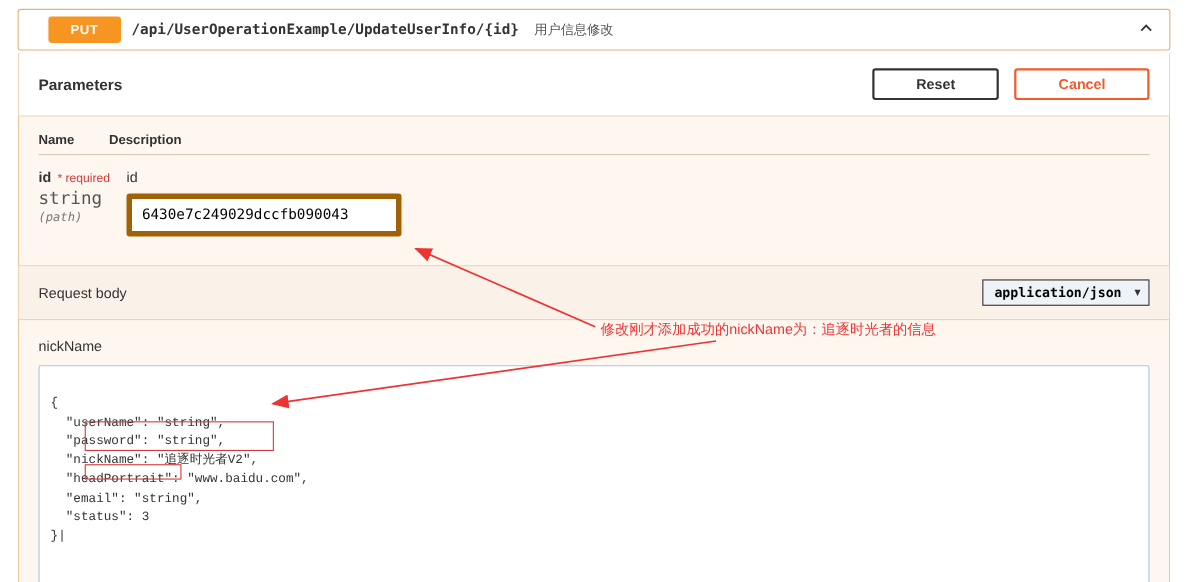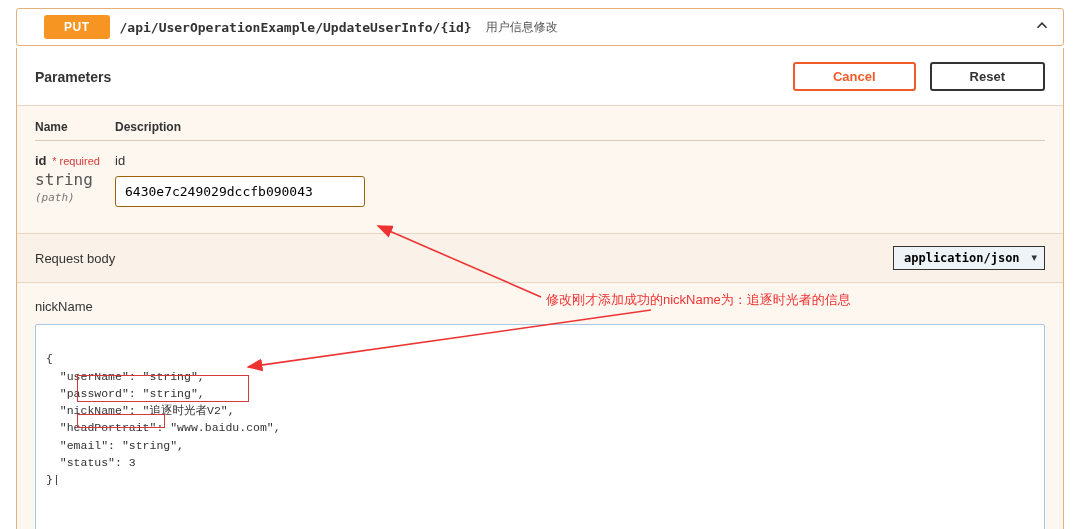--- a/index.html
+++ b/index.html
@@ -16,31 +16,31 @@
 
     .params-bar { display: flex; align-items: center; justify-content: space-between; padding: 14px 18px; border-bottom: 1px solid #e8d6c2; background:#fff; }
     .params-bar h3 { font-size: 14px; font-weight: 700; }
     .btn-row { display: flex; gap: 14px; }
     .btn { font-size: 13px; font-weight: 600; padding: 5px 38px; border-radius: 3px; background: #fff; cursor: pointer; border: 2px solid; }
     .btn-cancel { color: #f15b2a; border-color: #f15b2a; }
     .btn-reset { color: #333; border-color: #333; }
 
     .param-table { padding: 14px 18px 8px; }
     .pt-head { display: flex; border-bottom: 1px solid #d9cbb8; padding-bottom: 6px; margin-bottom: 6px; }
-    .pt-name-col { width: 80px; font-size: 12px; font-weight: 700; }
+    .pt-name-col { width: 64px; font-size: 12px; font-weight: 700; }
     .pt-desc-col { flex: 1; font-size: 12px; font-weight: 700; }
     .pt-row { display: flex; align-items: flex-start; padding: 6px 0 18px; position:relative; }
     .pn-wrap { width: 80px; }
     .pn-name { font-size: 13px; font-weight: 700; display:inline-block; }
     .pn-req { color: #d43a3a; font-size: 11px; margin-left:2px; }
     .pn-type { font-size: 16px; color: #555; font-family: Consolas, monospace; display:block; margin-top:2px; }
     .pn-in { font-size: 11px; color: #777; font-style: italic; font-family: Consolas, monospace; }
     .pd-wrap { flex: 1; }
     .pd-desc { font-size: 13px; margin-bottom: 8px; }
-    .pd-input { width: 250px; border: 1px solid #a16207; border-radius: 3px; padding: 7px 9px; font-family: Consolas, monospace; font-size: 13px; background:#fff; }
+    .pd-input { width: 250px; border: 5px solid #a16207; border-radius: 3px; padding: 7px 9px; font-family: Consolas, monospace; font-size: 13px; background:#fff; }
 
     .body-bar { display: flex; align-items: center; justify-content: space-between; padding: 12px 18px; border-top: 1px solid #e8d6c2; border-bottom: 1px solid #e8d6c2; background:#faf2e8; }
     .body-bar-label { font-size: 13px; color: #333; }
     .ct-select { border: 1px solid #333; border-radius: 0; background: #eef3f7; padding: 4px 24px 4px 10px; font-size: 12px; font-weight: 600; font-family: Consolas, monospace; appearance: none; position: relative; }
     .ct-wrap { position: relative; }
     .ct-wrap::after { content: "▾"; position: absolute; right: 8px; top: 50%; transform: translateY(-55%); font-size: 11px; pointer-events: none; }
 
     .userinfo-label { padding: 16px 18px 10px; font-size: 13px; color: #333; }
 
     .body-editor { margin: 0 18px 18px; border: 1px solid #a6c7e6; background: #fff; border-radius: 2px; padding: 8px 10px; font-family: Consolas, "Courier New", monospace; font-size: 11.5px; line-height: 1.5; color: #333; white-space: pre; position: relative; min-height: 120px; }
@@ -67,22 +67,22 @@
           <polyline points="6 15 12 9 18 15"></polyline>
         </svg>
     </span>
   </div>
 
   <div class="op-body">
 
     <div class="params-bar">
       <h3>Parameters</h3>
       <div class="btn-row">
+        <button class="btn btn-reset">Reset</button>
         <button class="btn btn-cancel">Cancel</button>
-        <button class="btn btn-reset">Reset</button>
       </div>
     </div>
 
     <div class="param-table">
       <div class="pt-head">
         <div class="pt-name-col">Name</div>
         <div class="pt-desc-col">Description</div>
       </div>
       <div class="pt-row">
         <div class="pn-wrap">

